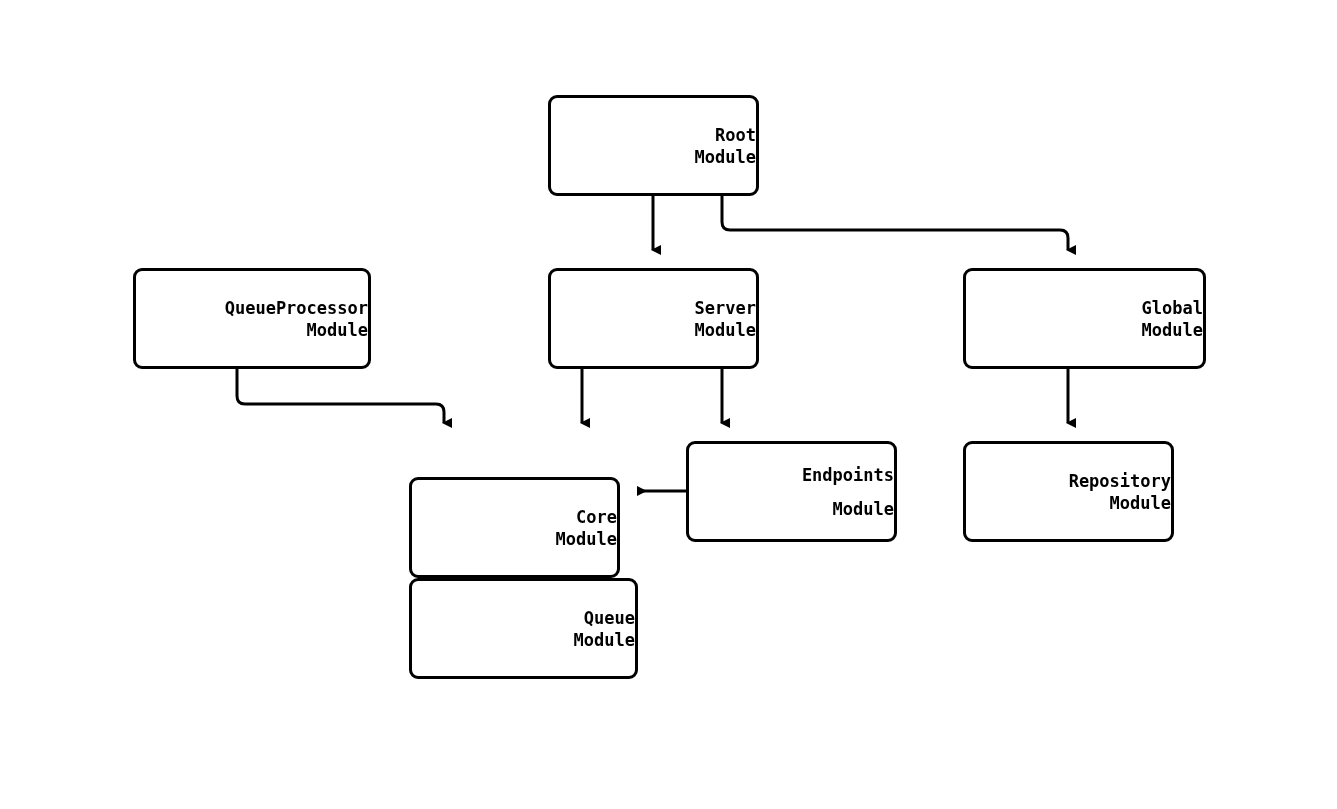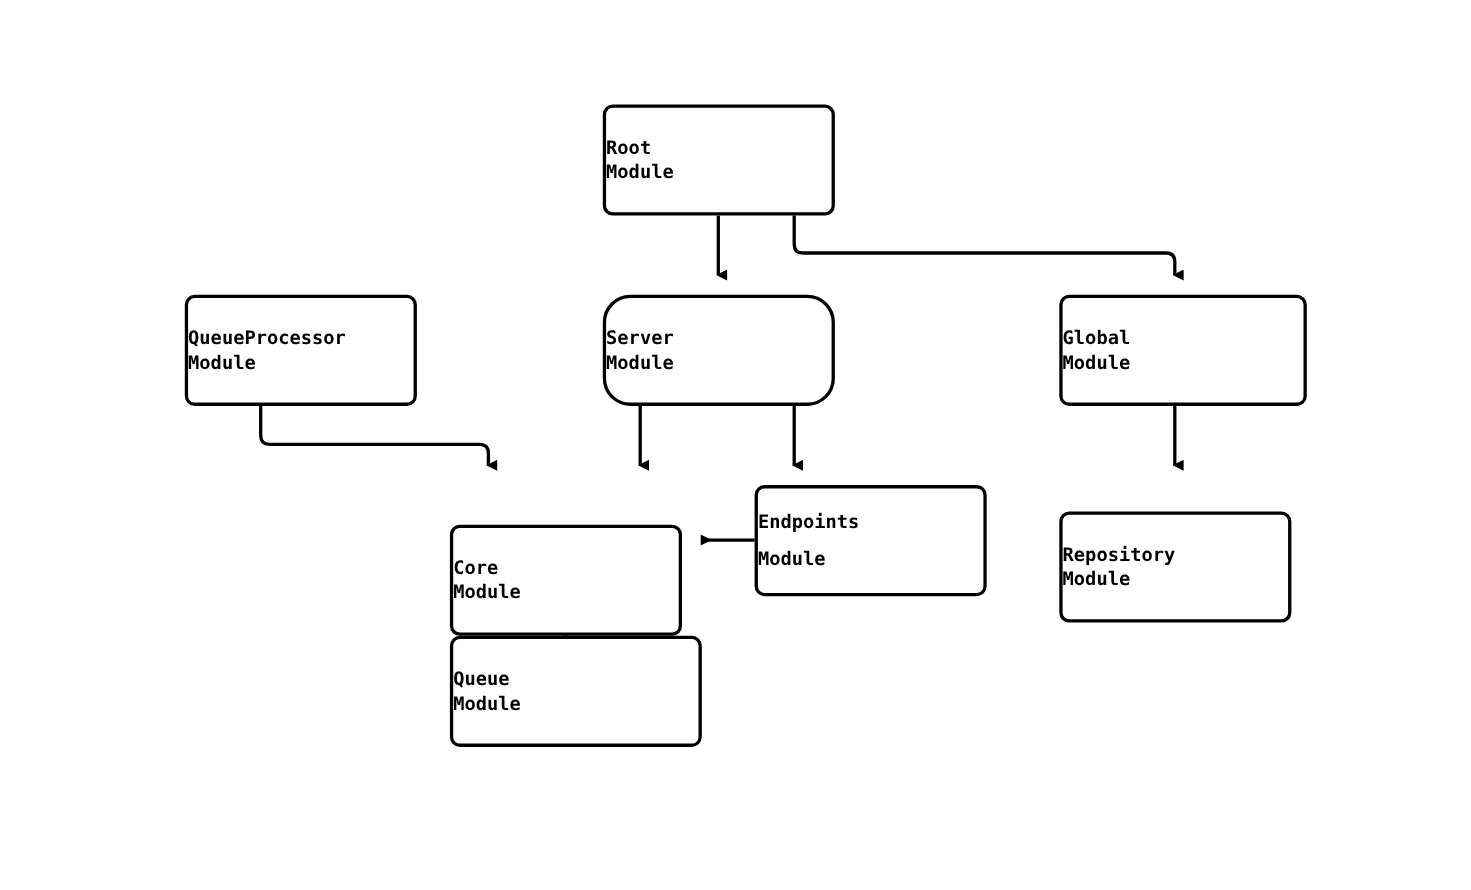--- a/index.html
+++ b/index.html
@@ -28,21 +28,21 @@
     height: 809px;
   }
   .node {
     position: absolute;
     box-sizing: border-box;
     background: #ffffff;
     border: 3px solid #000000;
     border-radius: 9px;
     display: flex;
     flex-direction: column;
-    align-items: flex-start;
+    align-items: flex-end;
     justify-content: center;
     z-index: 2;
   }
   .node-label-line {
     font-family: "DejaVu Sans Mono", "Liberation Mono", monospace;
     font-size: 17px;
     font-weight: 700;
     line-height: 22px;
     color: #000000;
     text-align: center;
@@ -80,46 +80,46 @@
     <path d="M 1068,369 L 1068,423" fill="none" stroke="#000000" stroke-width="3" stroke-linecap="butt" marker-end="url(#arrow-down)"></path>
 
     <path d="M 514,542 L 514,596" fill="none" stroke="#000000" stroke-width="3" stroke-linecap="butt" marker-end="url(#arrow-down)"></path>
   </svg>
 
   <div class="node" style="left:548px; top:95px; width:211px; height:101px;">
     <div class="node-label-line">Root</div>
     <div class="node-label-line">Module</div>
   </div>
 
-  <div class="node" style="left:133px; top:268px; width:211px; height:101px;margin-left:35px;">
+  <div class="node" style="left:133px; top:268px; width:238px; height:101px;">
     <div class="node-label-line">QueueProcessor</div>
     <div class="node-label-line">Module</div>
   </div>
 
-  <div class="node" style="left:548px; top:268px; width:211px; height:101px;border-radius:25px;">
+  <div class="node" style="left:548px; top:268px; width:211px; height:101px;">
     <div class="node-label-line">Server</div>
     <div class="node-label-line">Module</div>
   </div>
 
-  <div class="node" style="left:963px; top:268px; width:225px; height:101px;">
+  <div class="node" style="left:963px; top:268px; width:243px; height:101px;">
     <div class="node-label-line">Global</div>
     <div class="node-label-line">Module</div>
   </div>
 
   <div class="node" style="left:409px; top:441px; width:211px; height:101px;margin-top:36px;">
     <div class="node-label-line">Core</div>
     <div class="node-label-line">Module</div>
   </div>
 
   <div class="node" style="left:686px; top:441px; width:211px; height:101px;gap:12px;">
     <div class="node-label-line">Endpoints</div>
     <div class="node-label-line">Module</div>
   </div>
 
-  <div class="node" style="left:963px; top:441px; width:211px; height:101px;margin-top:24px;">
+  <div class="node" style="left:963px; top:441px; width:211px; height:101px;">
     <div class="node-label-line">Repository</div>
     <div class="node-label-line">Module</div>
   </div>
 
   <div class="node" style="left:409px; top:578px; width:229px; height:101px;">
     <div class="node-label-line">Queue</div>
     <div class="node-label-line">Module</div>
   </div>
 
 </div>

